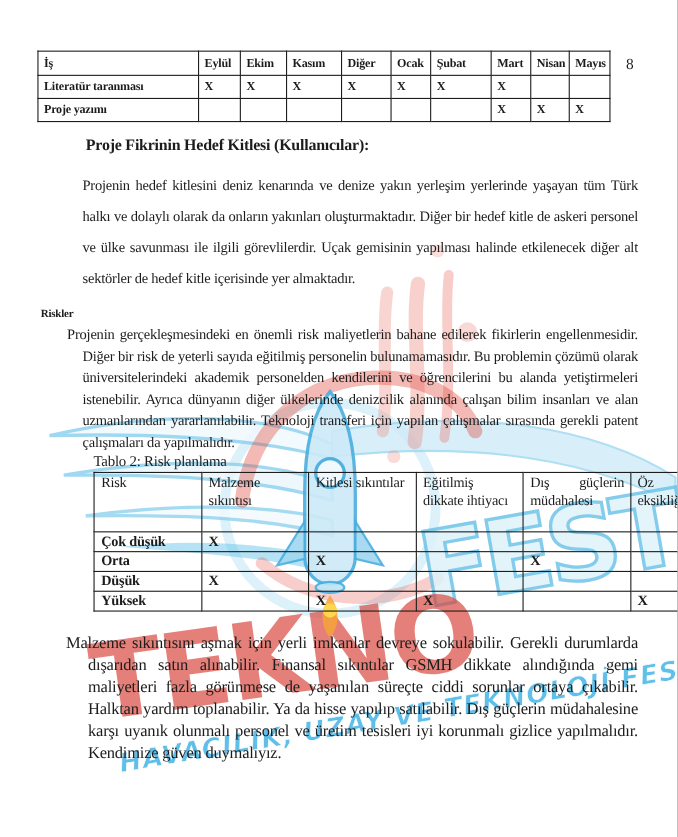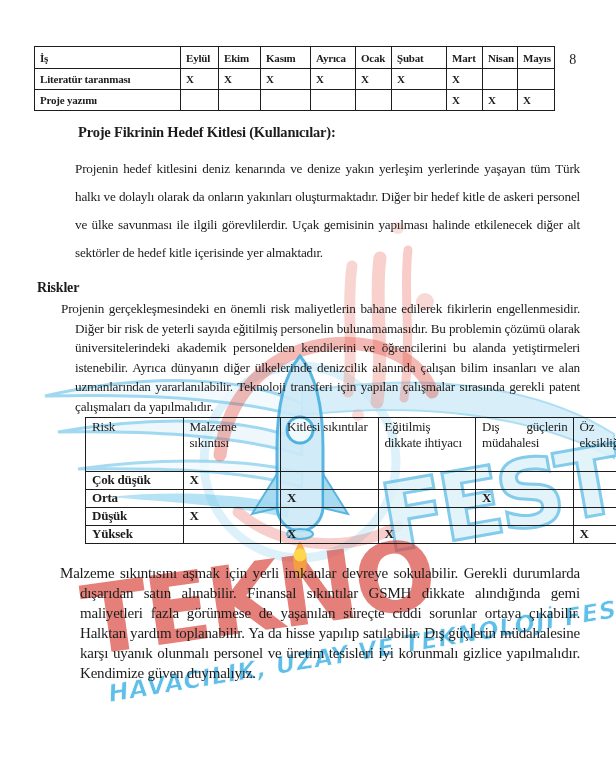--- a/index.html
+++ b/index.html
@@ -23,21 +23,21 @@
   .t1 th,.t1 td{border:1.4px solid #1d1d1d;padding:0 0 0 5px;text-align:left;
       height:20px;vertical-align:middle;overflow:hidden;white-space:nowrap;}
   .t1 thead th{height:21px;}
   .c-is{width:146px}.c-eyl{width:38px}.c-eki{width:42px}.c-kas{width:50px}
   .c-ara{width:45px}.c-oca{width:36px}.c-sub{width:55px}.c-mar{width:36px}
   .c-nis{width:35px}.c-may{width:37px}
 
   .h1{margin:13px 0 0 78px;font-size:14.5px;font-weight:bold;}
   .p1{margin:14px 36px 0 75px;font-size:13.2px;line-height:28px;
       text-align:justify;}
-  .h2{margin:13px 0 0 37px;font-size:14px;font-weight:bold;}
+  .h2{margin:13px 0 0 37px;font-size:10px;font-weight:bold;}
   .p2{margin:3px 36px 0 75px;text-indent:-14px;font-size:13.2px;
       line-height:19.5px;text-align:justify;}
   .caption{margin:1px 0 0 85px;font-size:13.5px;}
   .t2{margin:1px 0 0 85px;width:586px;table-layout:fixed;font-size:13px;}
   .t2 th,.t2 td{border:1.2px solid #1d1d1d;font-weight:normal;text-align:left;
       vertical-align:top;padding:1px 5px 0 6px;overflow:hidden;}
   .t2 thead th{height:52px;text-align:justify;}
   .t2 tbody td{height:17px;padding-top:0;font-weight:bold;}
   .t2 col{width:16.66%;}
 
@@ -111,21 +111,21 @@
           <col class="c-mar">
         <col class="c-nis">
           <col class="c-may">
       </colgroup>
       <thead>
         <tr>
           <th>İş</th>
           <th>Eylül</th>
           <th>Ekim</th>
           <th>Kasım</th>
-          <th>Ayrıca</th>
+          <th>Diğer</th>
           <th>Ocak</th>
           <th>Şubat</th>
           <th>Mart</th>
           <th>Nisan</th>
           <th>Mayıs</th>
         </tr>
       </thead>
       <tbody>
         <tr>
           <td>Literatür taranması</td>
@@ -155,20 +155,21 @@
     </table>
 
     <div class="h1">Proje Fikrinin Hedef Kitlesi (Kullanıcılar):</div>
 
     <p class="p1">Projenin hedef kitlesini deniz kenarında ve denize yakın yerleşim yerlerinde yaşayan tüm Türk halkı ve dolaylı olarak da onların yakınları oluşturmaktadır. Diğer bir hedef kitle de askeri personel ve ülke savunması ile ilgili görevlilerdir. Uçak gemisinin yapılması halinde etkilenecek diğer alt sektörler de hedef kitle içerisinde yer almaktadır.</p>
 
     <div class="h2">Riskler</div>
 
     <p class="p2">Projenin gerçekleşmesindeki en önemli risk maliyetlerin bahane edilerek fikirlerin engellenmesidir. Diğer bir risk de yeterli sayıda eğitilmiş personelin bulunamamasıdır. Bu problemin çözümü olarak üniversitelerindeki akademik personelden kendilerini ve öğrencilerini bu alanda yetiştirmeleri istenebilir. Ayrıca dünyanın diğer ülkelerinde denizcilik alanında çalışan bilim insanları ve alan uzmanlarından yararlanılabilir. Teknoloji transferi için yapılan çalışmalar sırasında gerekli patent çalışmaları da yapılmalıdır.</p>
 
+    <div class="caption">Tablo 2: Risk planlama</div>
 
     <table class="t2">
       <colgroup>
           <col>
           <col>
           <col>
           <col>
           <col>
           <col>
         </colgroup>

